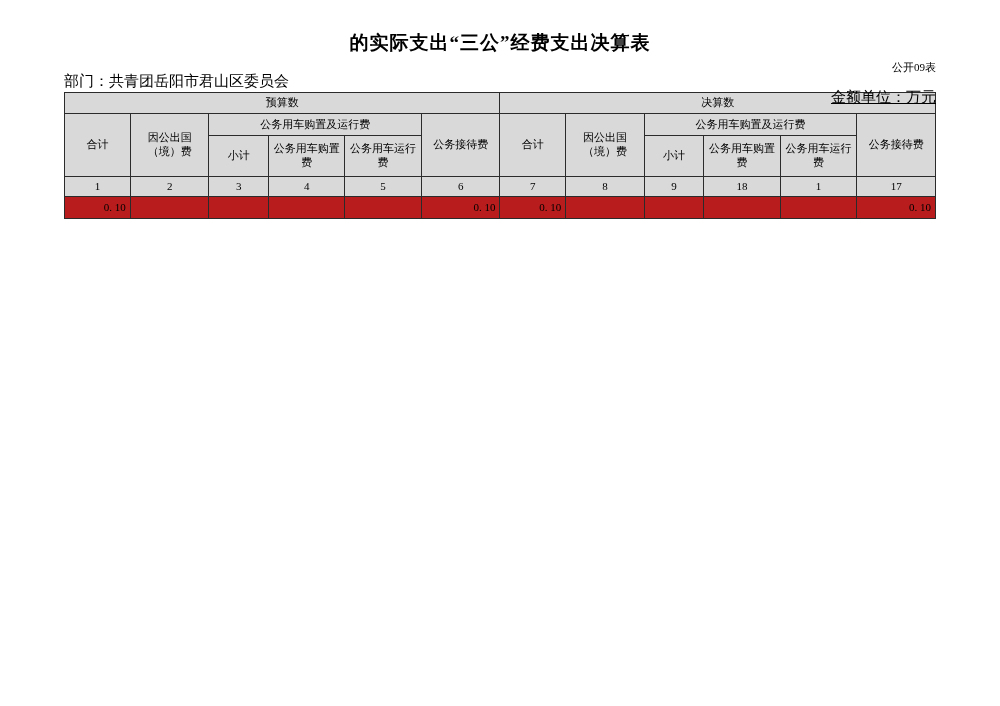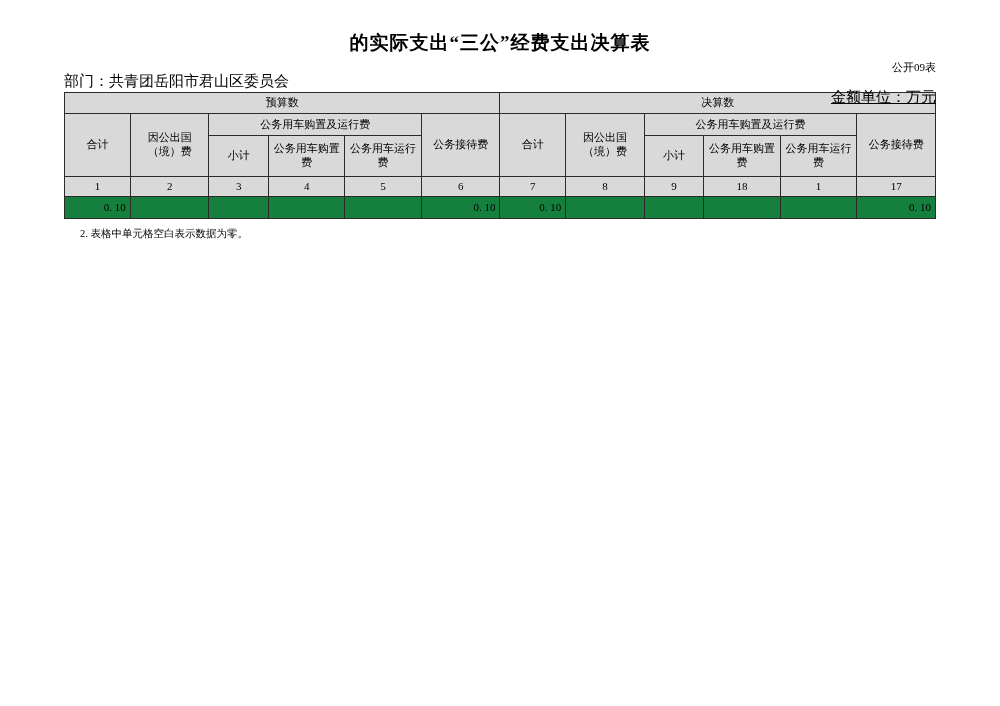--- a/index.html
+++ b/index.html
@@ -83,21 +83,21 @@
     height: 36px;
   }
   tr.num-row td {
     background: #d9d9d9;
     height: 15px;
   }
   tr.data-row td {
     height: 17px;
     text-align: right;
     padding-right: 4px;
-    background: #15803d;
+    background: #b91c1c;
   }
   .notes {
     margin: 7px 64px 0 64px;
     font-size: 10.5px;
     line-height: 1.6;
     width: 872px;
   }
   .notes p {
     margin: 0;
     text-indent: 0;
@@ -195,16 +195,15 @@
         <td></td>
         <td></td>
         <td>0. 10</td>
       </tr>
     </tbody>
   </table>
 
   <div class="notes">
     <p class="n1">
     </p>
-    <p class="n2">2. 表格中单元格空白表示数据为零。</p>
   </div>
 
 </div>
 
 </body></html>

